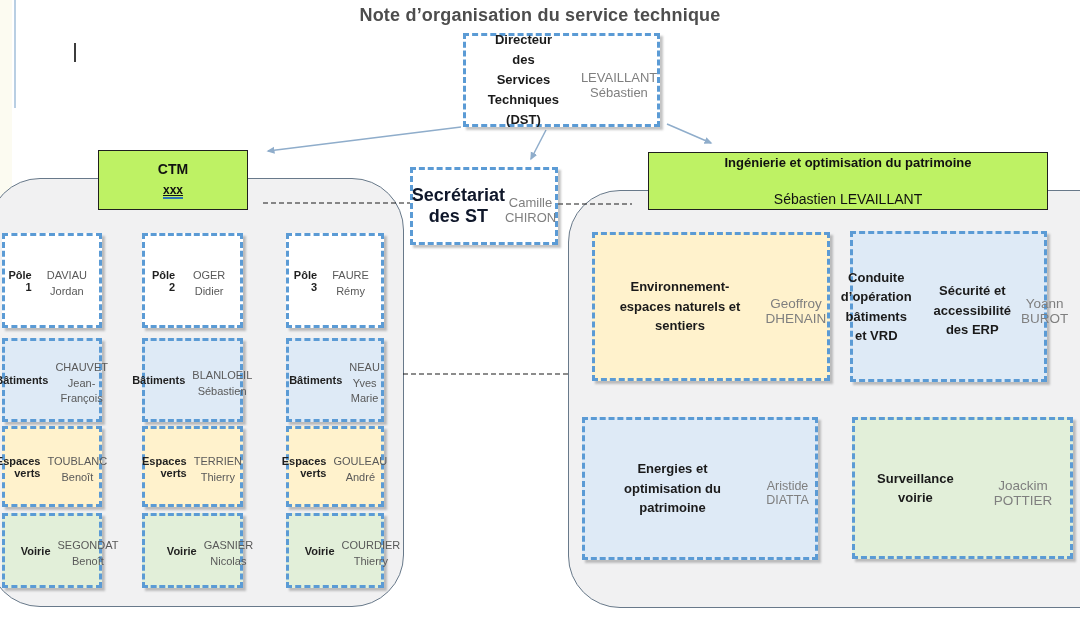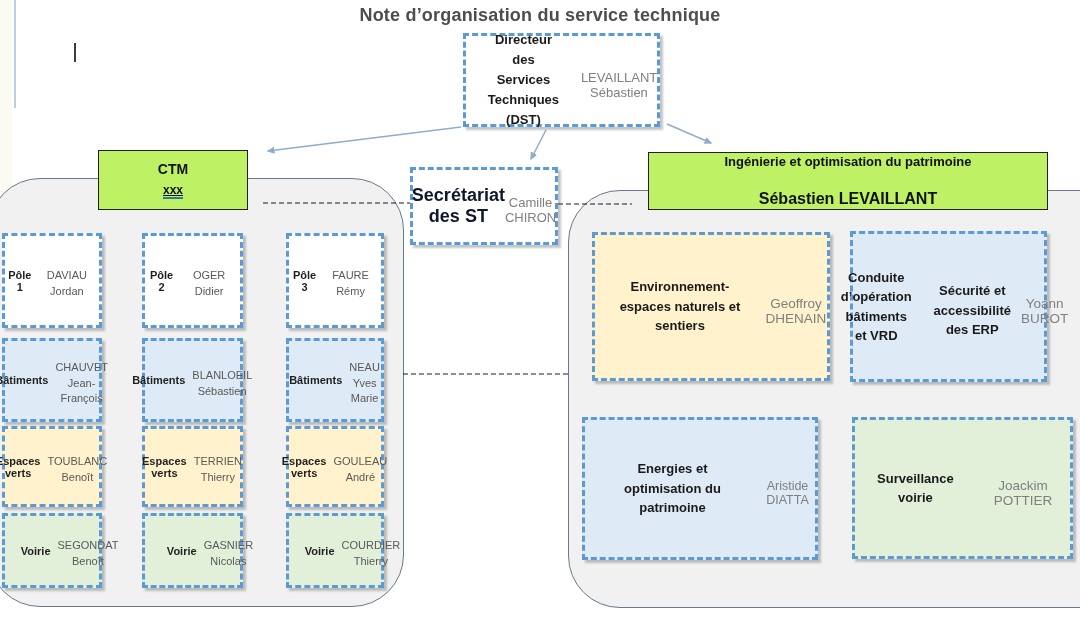--- a/index.html
+++ b/index.html
@@ -45,31 +45,31 @@
   .ctm-title { font-size:14px; font-weight:bold; color:#111; }
   .ctm-code  { font-size:12px; font-weight:bold; color:#111; margin-top:7px;
                text-decoration:underline; border-bottom:2px solid #2E75B6; line-height:1.1; }
 
   .sec-box { left:410px; top:167px; width:148px; height:78px; }
   .sec-title { font-size:18px; font-weight:bold; color:#0f172a; }
   .sec-name  { font-size:13px; color:#7f7f7f; margin-top:8px; }
 
   .ing-box { left:648px; top:152px; width:400px; height:58px; }
   .ing-title { font-size:13px; font-weight:bold; color:#111; line-height:1.2; }
-  .ing-head  { font-size:16px; font-weight:bold; color:#111; margin-top:20px; }
+  .ing-head  { font-size:14px; font-weight:normal; color:#111; margin-top:20px; }
 
   
   .c1 { left:2px;   width:100px; }
   .c2 { left:142px; width:101px; }
   .c3 { left:286px; width:98px;  }
   .r-pole { top:233px; height:95px; background:#ffffff; }
   .r-bat  { top:338px; height:84px; background:#DEEAF6; }
   .r-esp  { top:426px; height:81px; background:#FFF2CC; }
   .r-voi  { top:513px; height:75px; background:#E2EFD9;padding-left:36px; }
-  .cell-title { font-size:11px; font-weight:bold; color:#1f1f1f; padding:0 3px; }
+  .cell-title { font-size:11px; font-weight:bold; color:#1f1f1f; padding:0 3px;text-align:right; }
   .cell-name  { font-size:11px; color:#595959; line-height:1.45; margin-top:7px; padding:0 4px; }
 
   
   .u-env { left:592px; top:232px; width:238px; height:149px; background:#FFF2CC; }
   .u-con { left:850px; top:231px; width:197px; height:151px; background:#DEEAF6; }
   .u-ene { left:582px; top:417px; width:236px; height:143px; background:#DEEAF6; }
   .u-sur { left:852px; top:417px; width:221px; height:142px; background:#E2EFD9; }
   .unit-title { font-size:13px; font-weight:bold; color:#1a1a1a; line-height:1.5; padding:0 12px; }
   .unit-sub   { font-size:13px; font-weight:bold; color:#1a1a1a; line-height:1.5; padding:0 10px; margin-top:8px; }
   .unit-name  { font-size:13.5px; color:#7f7f7f; margin-top:9px; }

